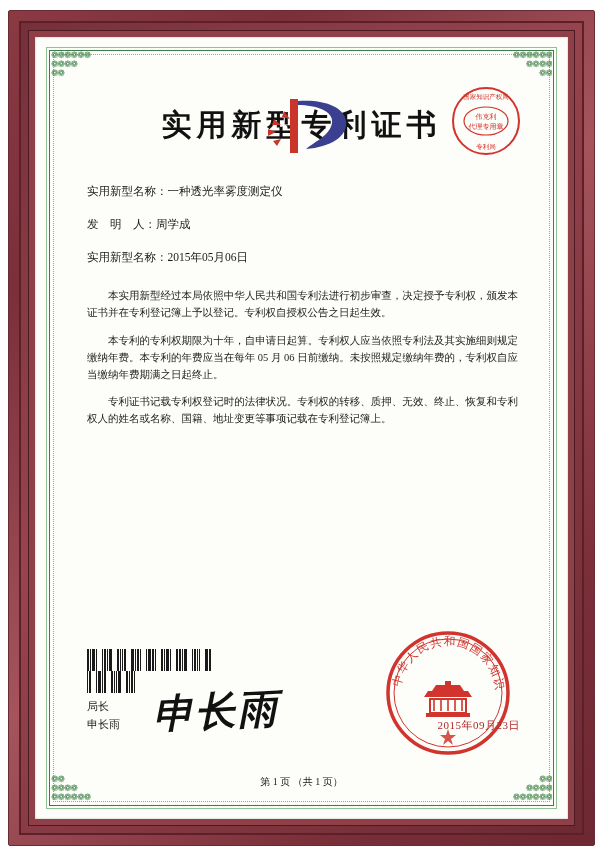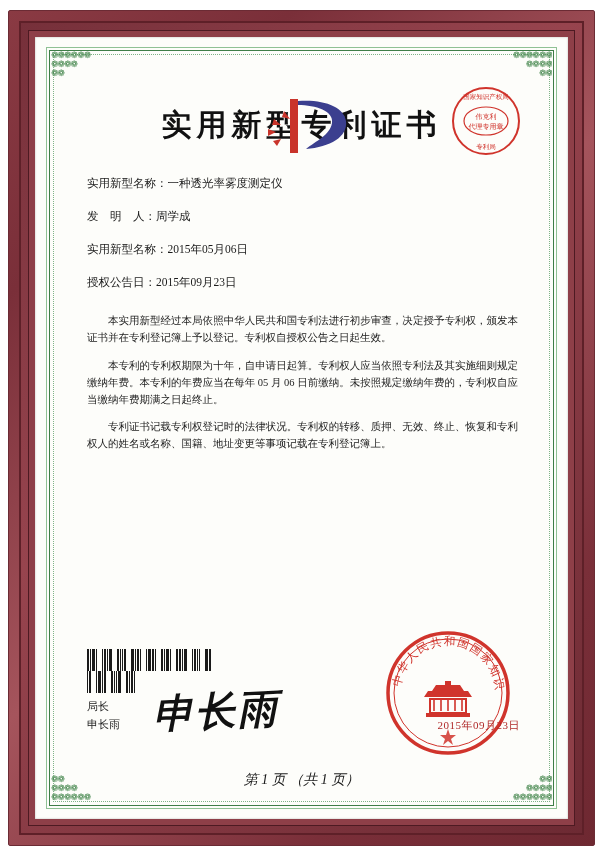--- a/index.html
+++ b/index.html
@@ -129,21 +129,21 @@
     font-size: 30px;
     font-weight: bold;
     letter-spacing: 5px;
     color: #111;
     margin-top: 26px;
     font-family: "DejaVu Serif", serif;
   }
 
   
   .fields {
-    margin-top: 29px;
+    margin-top: 37px;
     padding-left: 8px;
   }
   .field-row {
     font-size: 11.5px;
     color: #1b1b1b;
     margin-bottom: 17px;
     line-height: 16px;
     white-space: nowrap;
   }
   .field-label {
@@ -223,23 +223,22 @@
     color: #b02a2a;
     letter-spacing: 0.5px;
   }
 
   
   .page-foot {
     position: absolute;
     left: 0; right: 0;
     bottom: 30px;
     text-align: center;
-    font-size: 14px;
-    color: #1b1b1b;
-    font-style: italic;
+    font-size: 10px;
+    color: #1b1b1b;
   }
 </style>
 </head>
 <body>
 
 <div class="certificate">
 
   <div class="frame-outer"></div>
   <div class="frame-mid"></div>
   <div class="frame-inner-bevel"></div>
@@ -290,23 +289,20 @@
 
     <div class="fields">
       <div class="field-row">
         <span class="field-label">实用新型名称：</span><span class="field-value">一种透光率雾度测定仪</span>
       </div>
       <div class="field-row">
         <span class="field-label">发　明　人：</span><span class="field-value">周学成</span>
       </div>
       <div class="field-row">
         <span class="field-label">实用新型名称：</span><span class="field-value">2015年05月06日</span>
-      </div>
-      <div class="field-row">
-        <span class="field-label">授权公告日：</span><span class="field-value">2015年09月23日</span>
       </div>
     </div>
 
     <div class="body-text">
       <p class="para">本实用新型经过本局依照中华人民共和国专利法进行初步审查，决定授予专利权，颁发本证书并在专利登记簿上予以登记。专利权自授权公告之日起生效。</p>
       <p class="para">本专利的专利权期限为十年，自申请日起算。专利权人应当依照专利法及其实施细则规定缴纳年费。本专利的年费应当在每年 05 月 06 日前缴纳。未按照规定缴纳年费的，专利权自应当缴纳年费期满之日起终止。</p>
       <p class="para">专利证书记载专利权登记时的法律状况。专利权的转移、质押、无效、终止、恢复和专利权人的姓名或名称、国籍、地址变更等事项记载在专利登记簿上。</p>
     </div>
 
     <div class="barcode">

